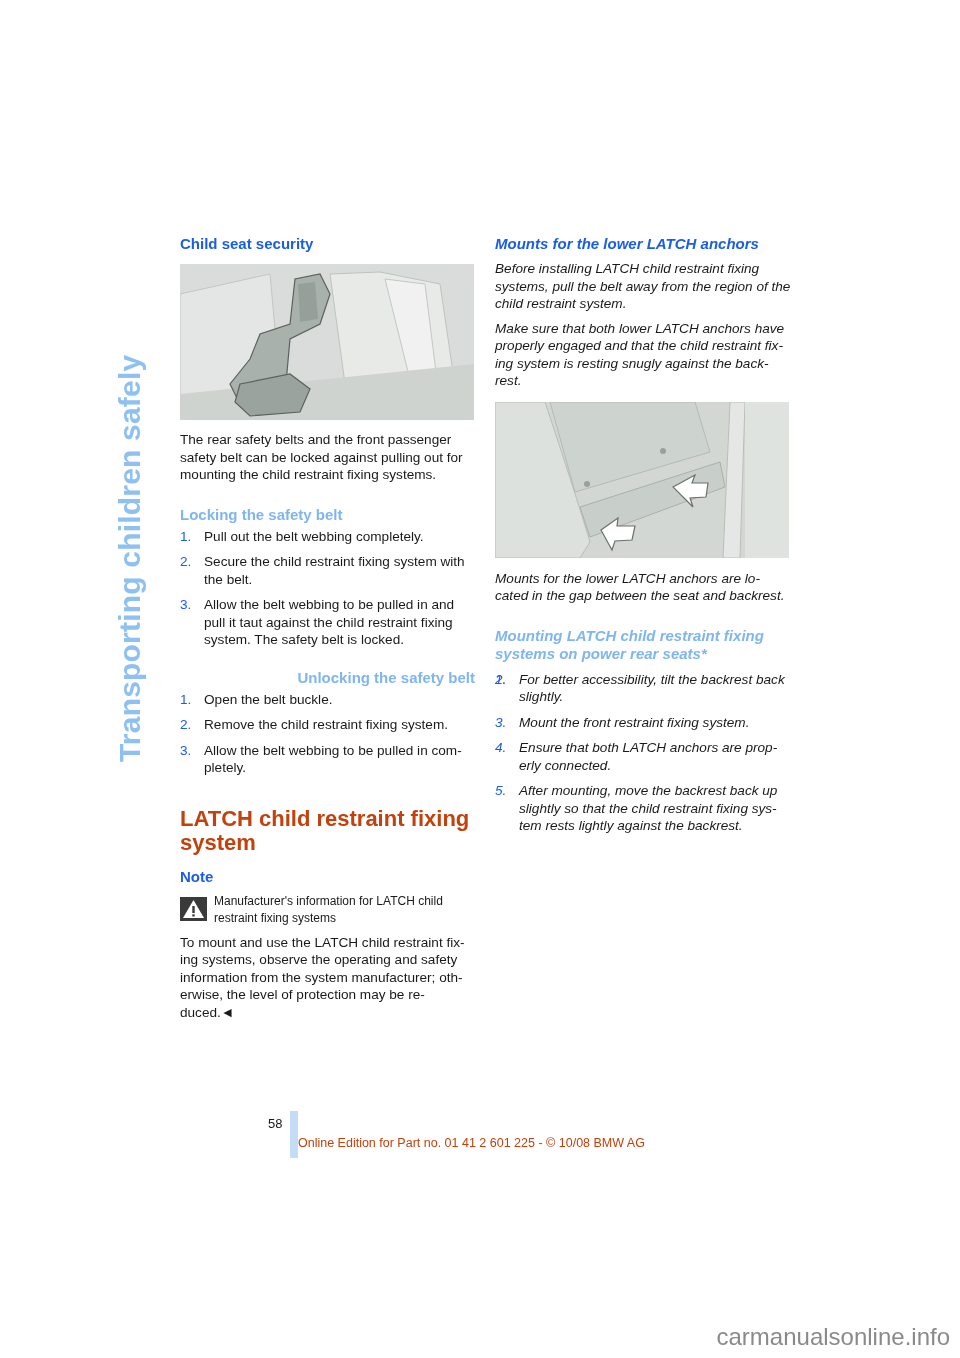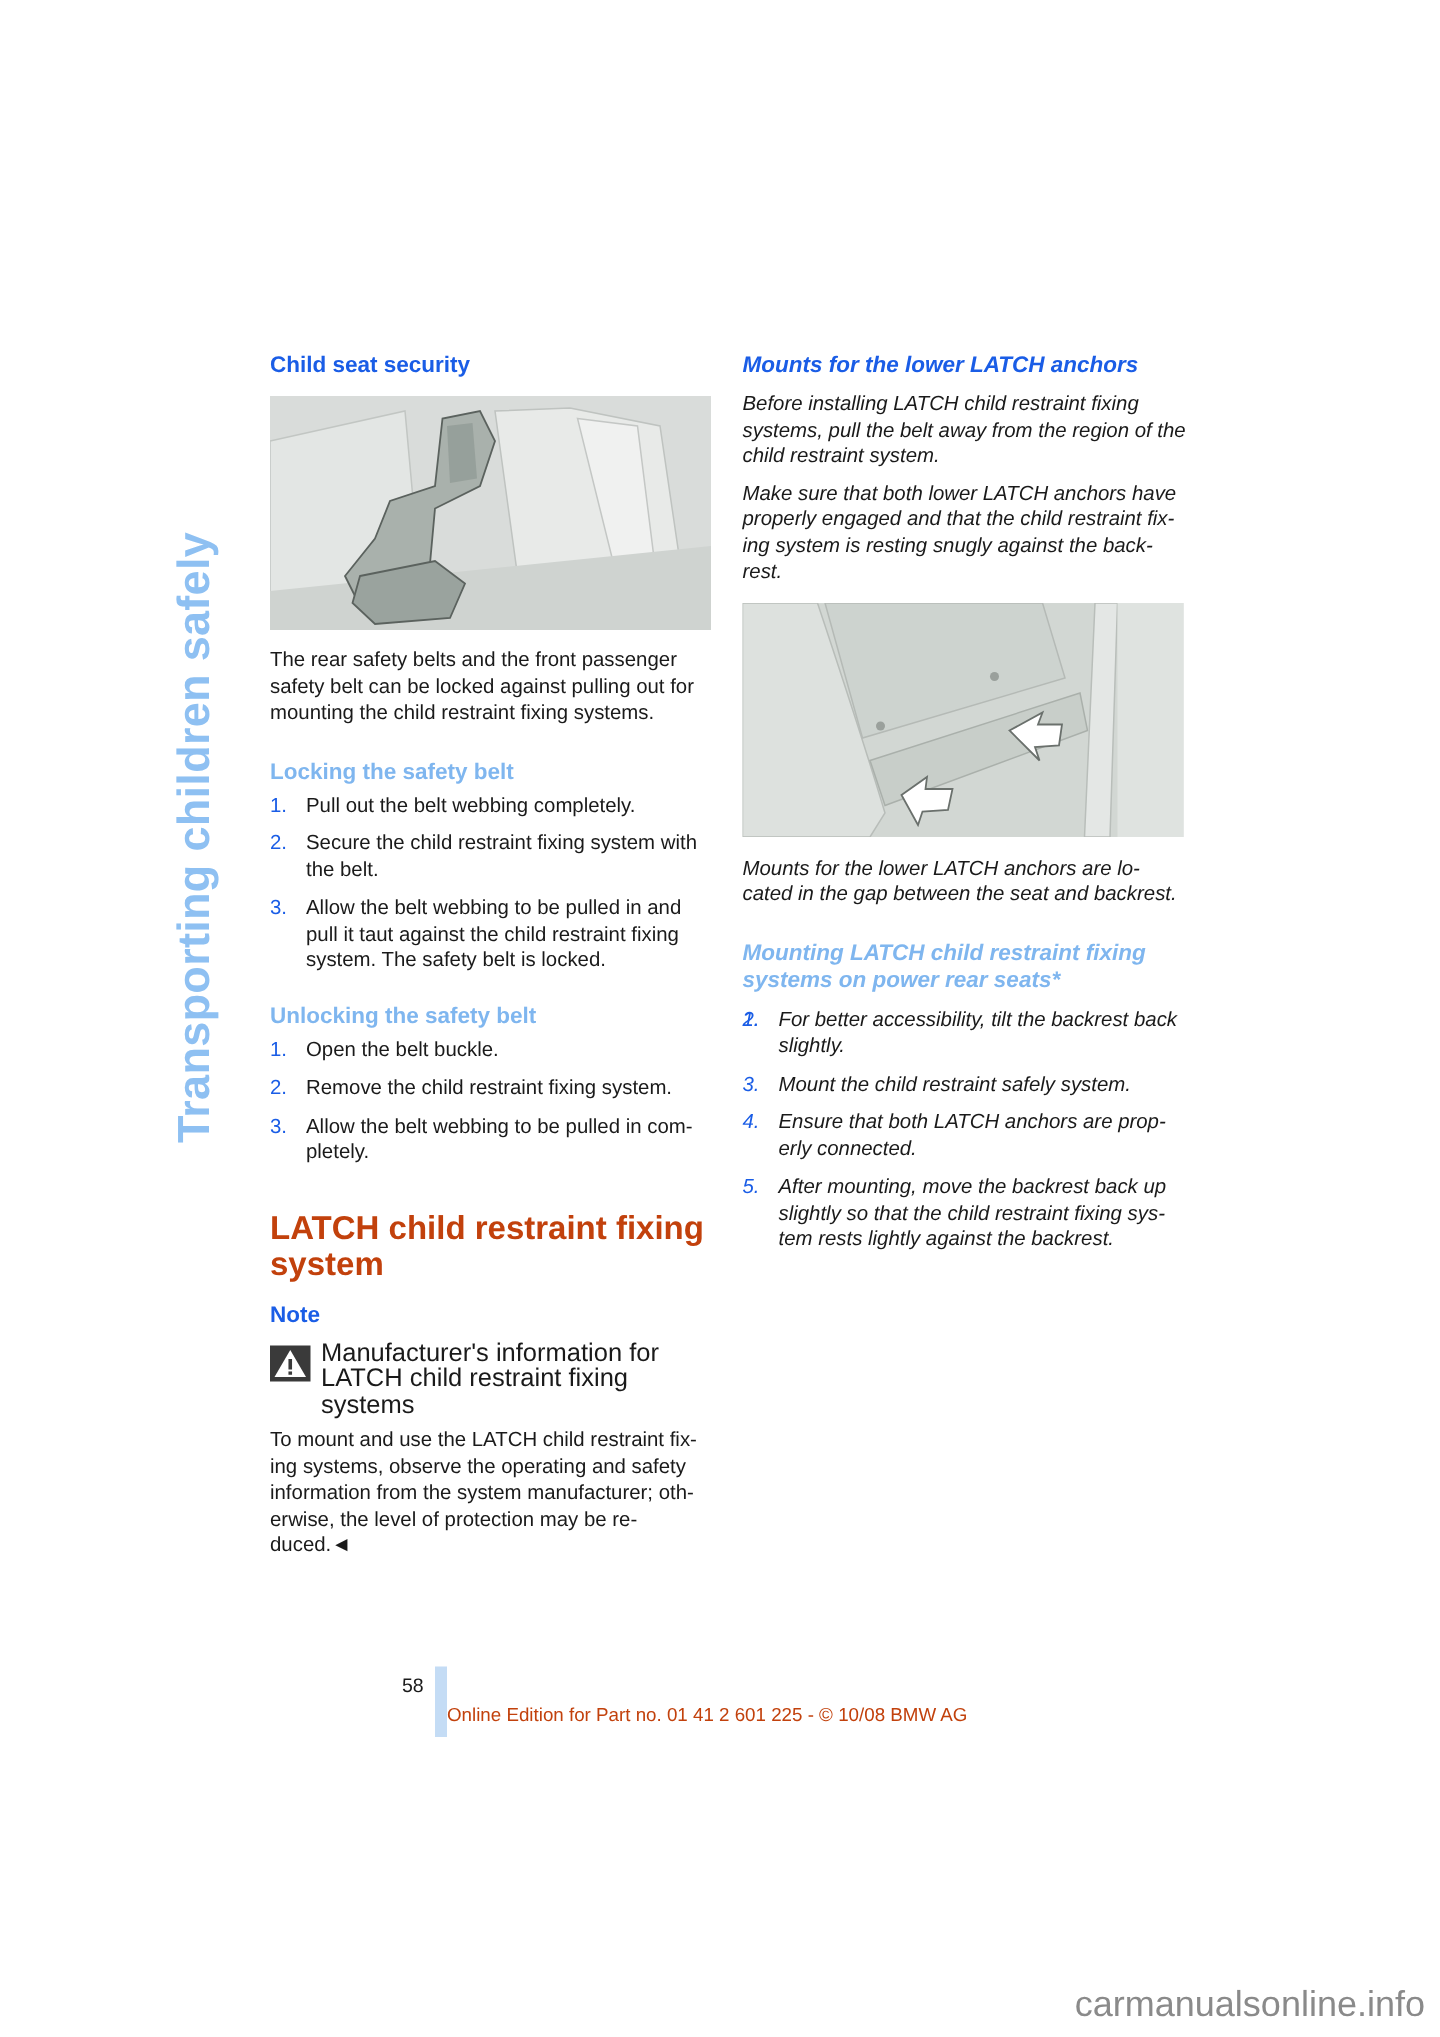--- a/index.html
+++ b/index.html
@@ -18,21 +18,21 @@
     .col-right { left: 495px; width: 296px; font-style: italic; }
     .h2 { font-size: 15px; font-weight: bold; color: #1a5de6; margin: 0 0 10px 0; line-height: 20px; }
     .h3 { font-size: 15px; font-weight: bold; color: #7fb6ef; margin: 0 0 4px 0; line-height: 18px; }
     .h1 { font-size: 22px; font-weight: bold; color: #c2410c; margin: 0 0 12px 0; line-height: 24px; }
     .p { font-size: 13.6px; line-height: 17.5px; margin: 0 0 7px 0; }
     .fig { background: #d4d8d5; position: relative; overflow: hidden; }
     .fig svg { display: block; }
     ol.steps { list-style: none; margin: 0 0 0 0; padding: 0; }
     ol.steps li { position: relative; padding-left: 24px; font-size: 13.6px; line-height: 17.5px; margin-bottom: 8px; }
     ol.steps li .num { position: absolute; left: 0; top: 0; color: #1a5de6; }
-    .note-row { position: relative; padding-left: 34px; font-size: 17px; line-height: 17.5px; margin-bottom: 6px; }
+    .note-row { position: relative; padding-left: 34px; font-size: 12px; line-height: 17.5px; margin-bottom: 6px; }
     .warn { position: absolute; left: 0; top: 4px; width: 27px; height: 24px; background: #3a3a3a; }
     .footer-bar { position: absolute; left: 290px; top: 1111px; width: 8px; height: 47px; background: #c4dcf5; }
     .page-num { position: absolute; left: 268px; top: 1116px; font-size: 13px; color: #1a1a1a; }
     .footer-text { position: absolute; left: 298px; top: 1136px; font-size: 12.5px; color: #c2410c; white-space: nowrap; }
     .watermark { position: absolute; right: 10px; top: 1323px; font-size: 24px; color: #8a8a8a; white-space: nowrap; }
   </style>
 </head>
 <body>
 
 <div class="side-title">Transporting children safely</div>
@@ -55,21 +55,21 @@
 
   <p class="p" style="margin-top:11px;">The rear safety belts and the front passenger safety belt can be locked against pulling out for mounting the child restraint fixing systems.</p>
 
   <div class="h3" style="margin-top:22px;">Locking the safety belt</div>
   <ol class="steps">
     <li><span class="num">1.</span><span>Pull out the belt webbing completely.</span></li>
     <li><span class="num">2.</span><span>Secure the child restraint fixing system with the belt.</span></li>
     <li><span class="num">3.</span><span>Allow the belt webbing to be pulled in and pull it taut against the child restraint fixing system. The safety belt is locked.</span></li>
   </ol>
 
-  <div class="h3" style="margin-top:20px;">Unlocking the safety belt</div>
+  <div class="h3" style="margin-top:20px;text-align:right;">Unlocking the safety belt</div>
   <ol class="steps">
     <li><span class="num">1.</span><span>Open the belt buckle.</span></li>
     <li><span class="num">2.</span><span>Remove the child restraint fixing system.</span></li>
     <li><span class="num">3.</span><span>Allow the belt webbing to be pulled in com-pletely.</span></li>
   </ol>
 
   <div class="h1" style="margin-top:30px;">LATCH child restraint fixing system</div>
   <div class="h2" style="margin-bottom:6px;">Note</div>
   <div class="note-row">
     <span class="warn">
@@ -103,21 +103,21 @@
       <polygon points="106,128 123,116 122,124 140,124 137,138 120,139 117,148" fill="#ffffff" stroke="#6a706c" stroke-width="1.2"></polygon>
     </svg>
   </div>
 
   <p class="p" style="margin-top:12px;">Mounts for the lower LATCH anchors are lo-cated in the gap between the seat and backrest.</p>
 
   <div class="h3" style="margin-top:22px;">Mounting LATCH child restraint fixing systems on power rear seats*</div>
   <ol class="steps">
     <li><span class="num">1.</span></li>
     <li><span class="num">2.</span><span>For better accessibility, tilt the backrest back slightly.</span></li>
-    <li><span class="num">3.</span><span>Mount the child restraint safely system.</span></li>
+    <li><span class="num">3.</span><span>Mount the front restraint fixing system.</span></li>
     <li><span class="num">4.</span><span>Ensure that both LATCH anchors are prop-erly connected.</span></li>
     <li><span class="num">5.</span><span>After mounting, move the backrest back up slightly so that the child restraint fixing sys-tem rests lightly against the backrest.</span></li>
   </ol>
 </div>
 
 <div class="page-num">58</div>
 <div class="footer-bar"></div>
 <div class="footer-text">Online Edition for Part no. 01 41 2 601 225 - © 10/08 BMW AG</div>
 <div class="watermark">carmanualsonline.info</div>
 

